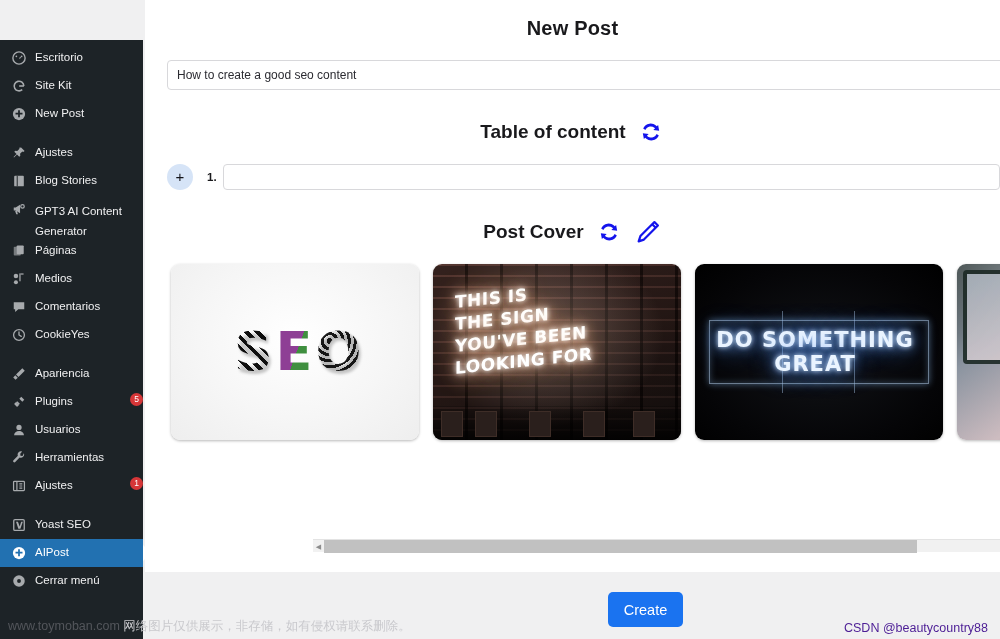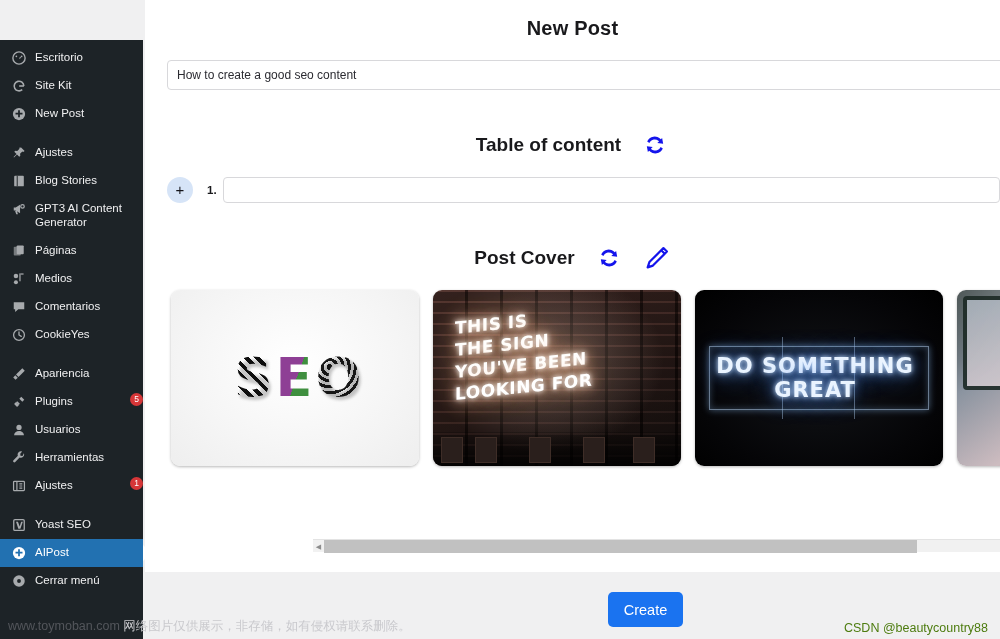--- a/index.html
+++ b/index.html
@@ -31,21 +31,21 @@
     white-space: nowrap;
   }
   .menu-item.tall { height: 42px; }
   .menu-item .ic {
     flex: 0 0 20px; width: 20px; height: 16px;
     display: flex; align-items: center; justify-content: center;
     color: #a7aaad; margin-right: 6px; margin-top: 0px;
   }
   .menu-item .ic svg { display: block; }
   .menu-item .lbl { flex: 1 1 auto; padding-top: 0px; }
-  .menu-item.two-line .lbl { white-space: normal; width: 88px; line-height: 14px; }
+  .menu-item.two-line .lbl { white-space: normal; width: 88px; line-height: 20px; }
   .menu-item.active { background: #2271b1; color: #fff; }
   .menu-item.active .ic { color: #fff; }
   .menu-item.active::after {
     content: ""; position: absolute; right: -8px; top: 50%;
     margin-top: -8px; width: 0; height: 0;
     border-top: 8px solid transparent;
     border-bottom: 8px solid transparent;
     border-left: 8px solid #fff;
   }
   .spacer { height: 11px; }
@@ -82,22 +82,22 @@
     background: #fff;
     padding: 0 9px;
     font-family: "Liberation Sans", sans-serif;
     font-size: 12px;
     color: #2b2b31;
     outline: none;
   }
 
   .section-head {
     display: flex; align-items: center; justify-content: center;
-    gap: 20px;
-    margin-top: 41px;
+    gap: 11px;
+    margin-top: 28px;
   }
   .section-head .sh-text {
     font-size: 19px; font-weight: bold; color: #19191c;
   }
   .icon-btn {
     background: none; border: none; padding: 0;
     cursor: pointer; line-height: 0;
     color: #1414ec;
   }
 
@@ -269,21 +269,21 @@
   }
 
   
   .wm {
     position: absolute; bottom: 4px;
     font-size: 12.5px; color: #c9c9cd;
     white-space: nowrap; pointer-events: none;
   }
   #wm-left { left: 8px; }
   #wm-left .site { color: #6f7076; opacity: .65; }
-  #wm-right { right: 12px; color: #4d7c0f; }
+  #wm-right { right: 12px; color: #4c1d95; }
 </style>
 </head>
 <body>
 
 <div id="app">
 
   <nav id="sidebar">
 
     <div class="menu-item">
       <span class="ic">

